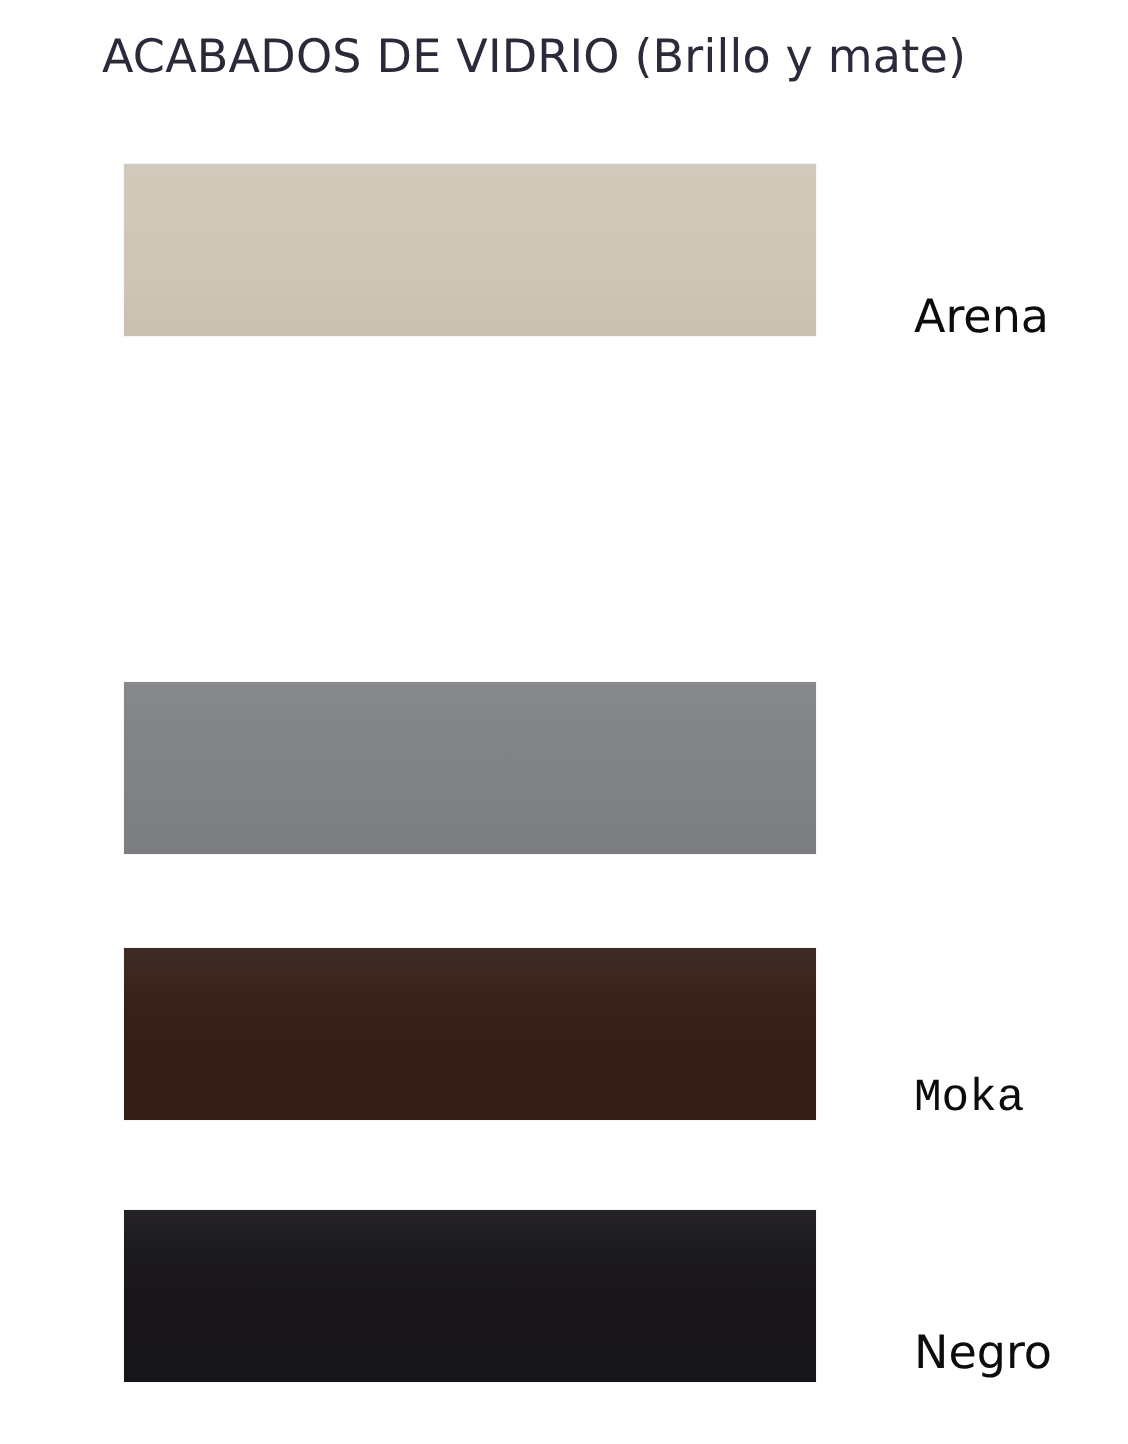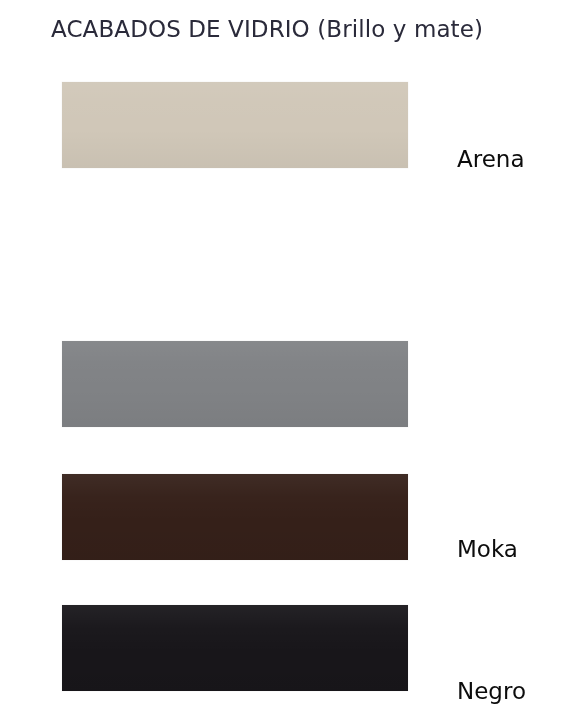--- a/index.html
+++ b/index.html
@@ -103,22 +103,22 @@
       <div class="swatch-label" style="top: 64px; color: rgb(12, 12, 12);">Arena</div>
     </div>
 
 
     <div class="swatch-row" style="top:341px">
       <div class="swatch-chip" style="background: rgb(128, 130, 133);"></div>
     </div>
 
     <div class="swatch-row" style="top:474px">
       <div class="swatch-chip" style="background: rgb(53, 32, 25);"></div>
-      <div class="swatch-label" style="top: 62px; color: rgb(12, 12, 12);">Moka</div>
+      <div class="swatch-label" style="top: 62px; color: rgb(12, 12, 12); font-family: Liberation Mono, monospace;">Moka</div>
     </div>
 
     <div class="swatch-row" style="top:605px">
       <div class="swatch-chip" style="background: rgb(24, 22, 26);"></div>
-      <div class="swatch-label" style="top: 73px; color: rgb(12, 12, 12);">Negro</div>
+      <div class="swatch-label" style="top: 59px; color: rgb(12, 12, 12);">Negro</div>
     </div>
 
   </div>
 </div>
 
 </body></html>

